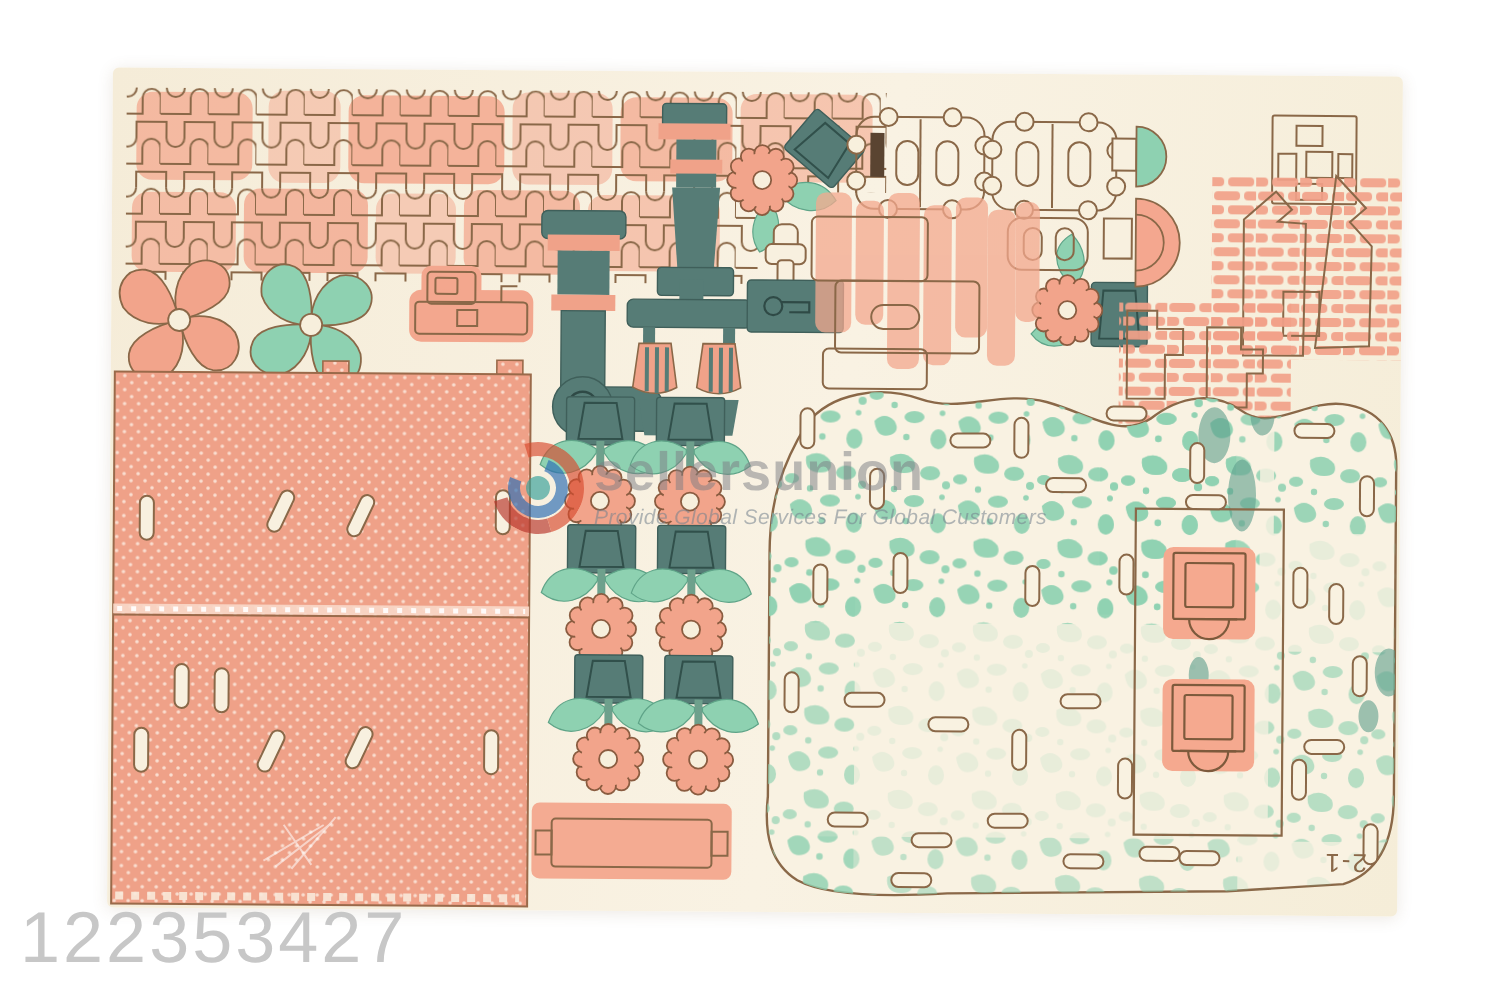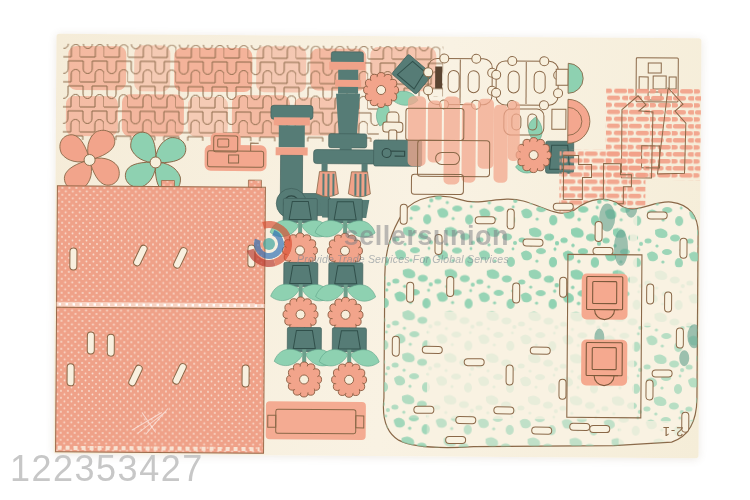--- a/index.html
+++ b/index.html
@@ -12,21 +12,21 @@
   .sheet-label{position:absolute;left:608px;top:386px;color:#8a6848;font-size:13px;
          transform:rotate(180deg);letter-spacing:1px;}
   .watermark{position:absolute;left:246px;top:221px;display:flex;align-items:flex-start;opacity:.82;pointer-events:none;}
   .wm-logo{position:relative;width:46px;height:46px;flex:0 0 46px;}
   .wm-c1{position:absolute;inset:0;border-radius:50%;border:7px solid #d94b2f;
          border-left-color:transparent;border-bottom-color:#b8342a;transform:rotate(28deg);opacity:.8;}
   .wm-c2{position:absolute;inset:8px;border-radius:50%;border:6px solid #2f6fb5;
          border-top-color:transparent;transform:rotate(-24deg);opacity:.82;}
   .wm-c3{position:absolute;inset:17px;border-radius:50%;background:#3fa49c;opacity:.85;}
   .wm-text{margin-left:5px;}
-  .wm-brand{font-size:27px;font-weight:bold;color:rgba(124,126,132,.62);letter-spacing:.5px;line-height:30px;text-align:right;}
+  .wm-brand{font-size:27px;font-weight:bold;color:rgba(124,126,132,.62);letter-spacing:.5px;line-height:30px;}
   .wm-tagline{font-size:10.5px;font-style:italic;color:rgba(116,130,142,.68);margin-top:2px;letter-spacing:.2px;}
   .product-id{position:absolute;left:10px;top:448px;font-size:36px;font-weight:400;
          color:#c7c7c7;letter-spacing:1.5px;}
 </style>
 </head>
 <body>
 
 <div class="scene">
 
   <div class="board">
@@ -428,18 +428,18 @@
   </div>
 
   <div class="watermark">
     <div class="wm-logo">
       <i class="wm-c1"></i>
         <i class="wm-c2"></i>
         <i class="wm-c3"></i>
     </div>
     <div class="wm-text">
       <div class="wm-brand">sellersunion</div>
-      <div class="wm-tagline">Provide Trade Services For Global Services</div>
+      <div class="wm-tagline">Provide Global Services For Global Customers</div>
     </div>
   </div>
 
   <div class="product-id">122353427</div>
 </div>
 
 </body></html>

